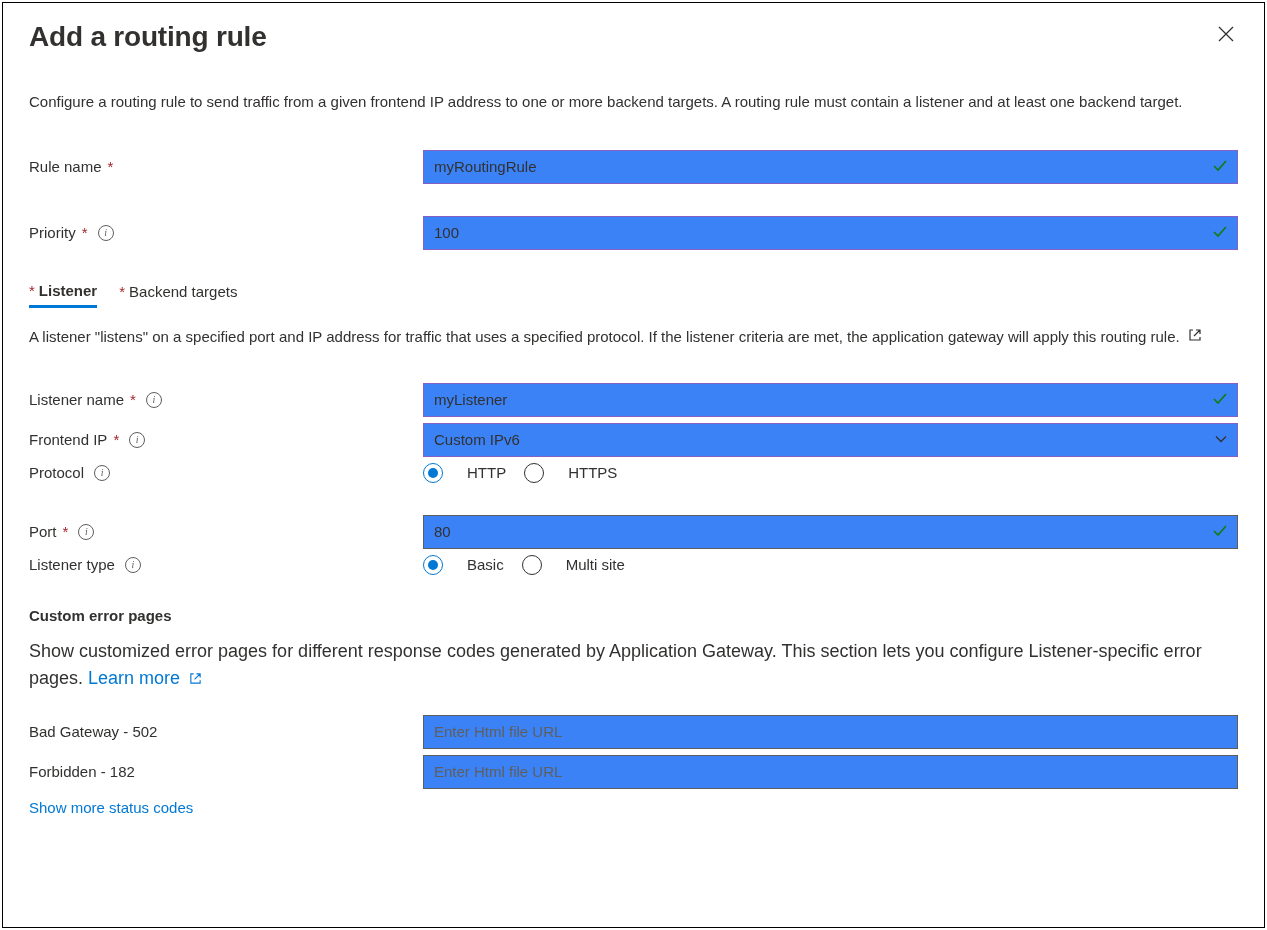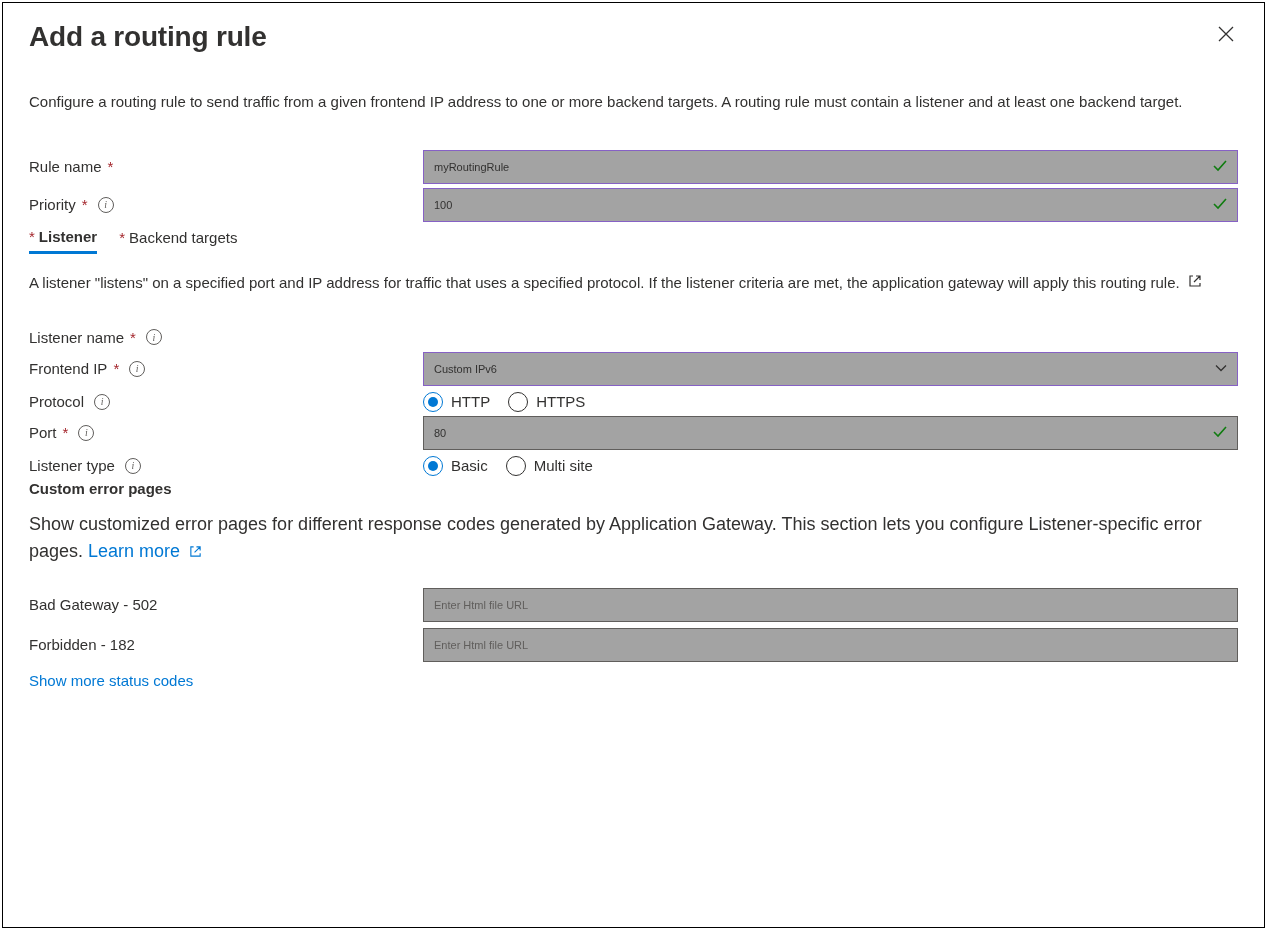--- a/index.html
+++ b/index.html
@@ -39,21 +39,21 @@
     .intro {
       font-size: 15px;
       line-height: 1.5;
       color: #323130;
       margin-bottom: 36px;
       max-width: 1180px;
     }
     .form-row {
       display: flex;
       align-items: center;
-      margin-bottom: 4px;
+      margin-bottom: 32px;
     }
     .form-row.tight { margin-bottom: 6px; }
     .label-col {
       width: 394px;
       flex: none;
       display: flex;
       align-items: center;
       font-size: 15px;
       color: #323130;
       gap: 4px;
@@ -73,26 +73,26 @@
       justify-content: center;
       font-size: 10px;
       color: #605e5c;
       margin-left: 6px;
       font-style: italic;
       font-family: Georgia, serif;
     }
     .text-input, .select-input {
       width: 100%;
       padding: 7px 34px 7px 10px;
-      font-size: 11px;
+      font-size: 15px;
       border: 1px solid #605e5c;
       outline: none;
       font-family: inherit;
       color: #323130;
-      background: #a3a3a3;
+      background: #3b82f6;
       height: 34px;
     }
     .text-input.validated, .select-input.validated {
       border-color: #8661c5;
     }
     .text-input::placeholder { color: #605e5c; }
     .check-icon {
       position: absolute;
       right: 10px;
       top: 50%;
@@ -139,21 +139,21 @@
       margin-left: 4px;
     }
     .radio-group {
       display: flex;
       gap: 18px;
       align-items: center;
     }
     .radio-item {
       display: flex;
       align-items: center;
-      gap: 8px;
+      gap: 24px;
       cursor: pointer;
       font-size: 15px;
     }
     .radio-circle {
       width: 20px;
       height: 20px;
       border: 1px solid #323130;
       border-radius: 50%;
       display: flex;
       align-items: center;
@@ -257,20 +257,28 @@
           <path d="M5 2 H2 V12 H12 V9 M8 2 H12 V6 M12 2 L6 8" stroke="#323130" stroke-width="1.2" fill="none"></path>
         </svg>
     </span>
   </p>
 
   <div class="form-row spacer-top tight">
     <div class="label-col">
       <span>Listener name</span>
       <span class="req">*</span>
       <span class="info-icon">i</span>
+    </div>
+    <div class="input-col">
+      <input class="text-input validated" type="text" value="myListener" style="">
+      <span class="check-icon">
+        <svg width="16" height="16" viewBox="0 0 16 16">
+            <path d="M2 8.5 L6 12.5 L14 3.5" stroke="#107c10" stroke-width="1.6" fill="none"></path>
+          </svg>
+      </span>
     </div>
   </div>
 
   <div class="form-row tight">
     <div class="label-col">
       <span>Frontend IP</span>
       <span class="req">*</span>
       <span class="info-icon">i</span>
     </div>
     <div class="input-col">

